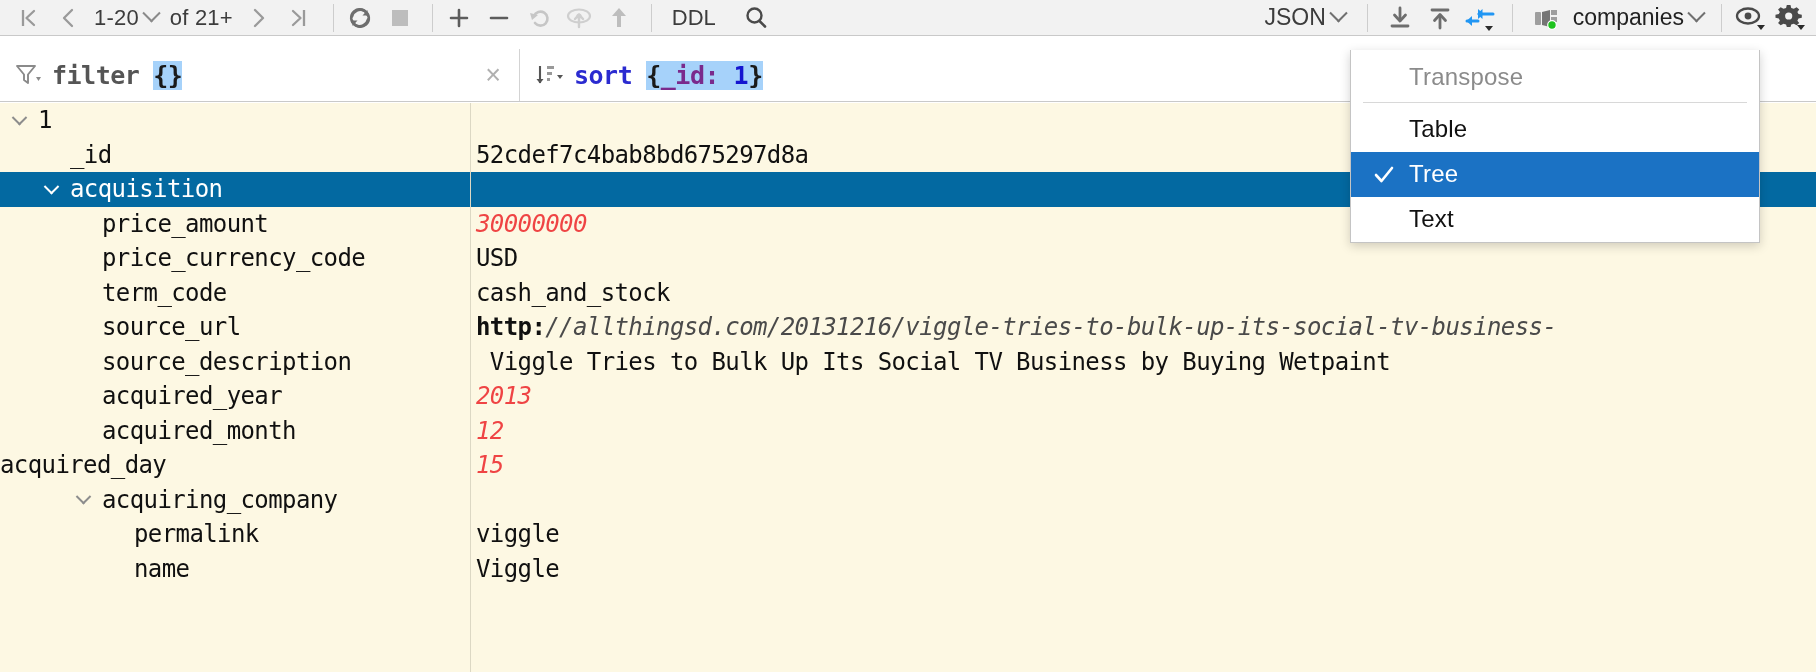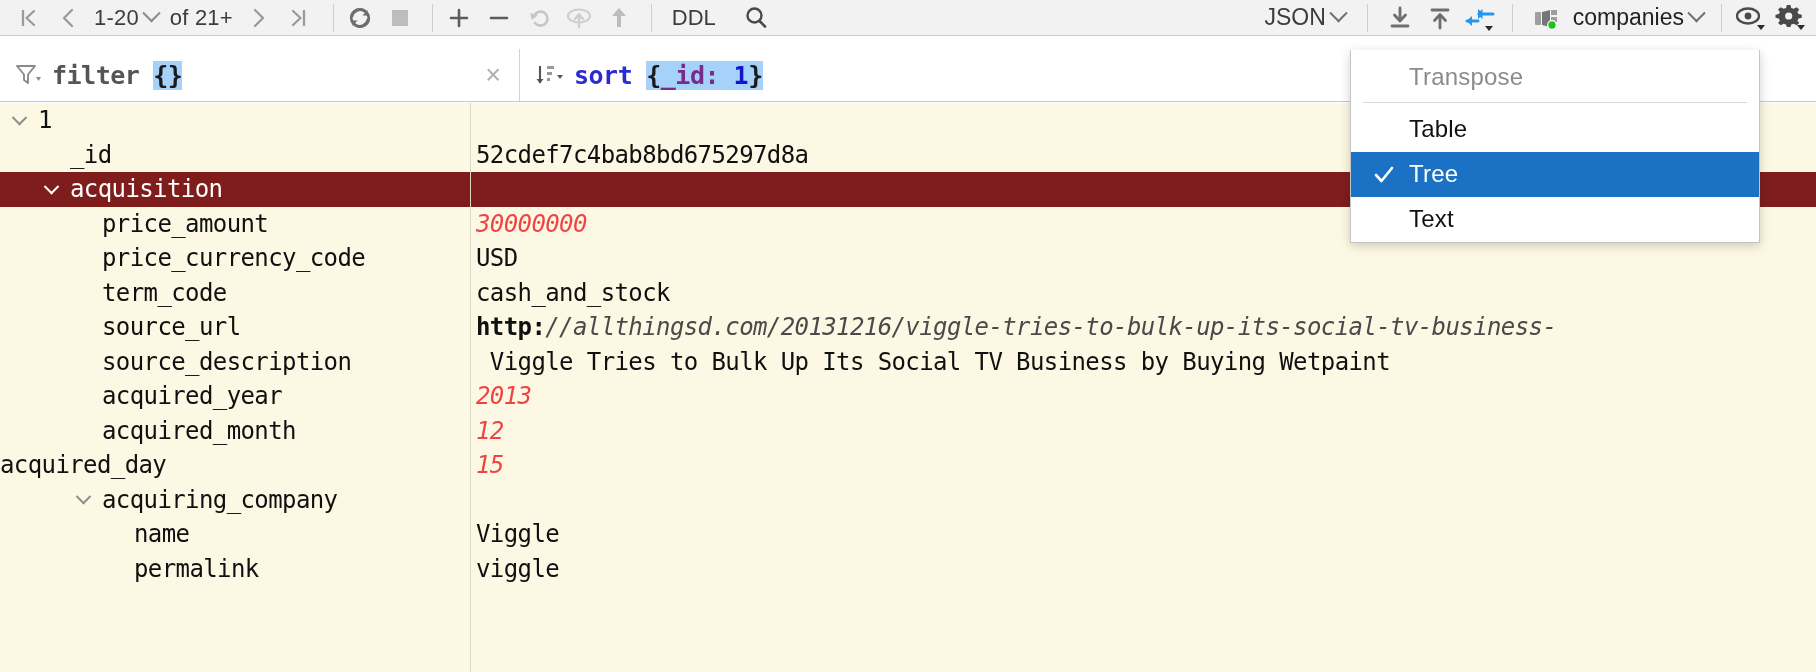--- a/index.html
+++ b/index.html
@@ -100,21 +100,21 @@
     position: absolute; left: 470px; top: 0;
     width: 1px; height: 569px;
     background: #dcd8c4;
     z-index: 3;
   }
   .row {
     position: relative;
     height: 34.5px;
     display: flex; align-items: center;
   }
-  .row.sel { background: #7f1d1d; }
+  .row.sel { background: #0369a1; }
   .row .keycell {
     width: 470px; height: 100%;
     display: flex; align-items: center;
     position: relative;
     flex: 0 0 470px;
   }
   .row .valcell {
     flex: 1 1 auto; height: 100%;
     display: flex; align-items: center;
     padding-left: 6px;
@@ -483,32 +483,32 @@
         <div class="keycell">
           <span class="twisty" style="left: 74px;">
             <i></i>
           </span>
           <span class="ktext" style="margin-left: 102px;">acquiring_company</span>
         </div>
         <div class="valcell"></div>
       </div>
       <div class="row">
         <div class="keycell">
+          <span class="ktext" style="margin-left: 134px;">permalink</span>
+        </div>
+        <div class="valcell">
+          <span class="vtext">viggle</span>
+        </div>
+      </div>
+      <div class="row">
+        <div class="keycell">
           <span class="ktext" style="margin-left: 134px;">name</span>
         </div>
         <div class="valcell">
           <span class="vtext">Viggle</span>
-        </div>
-      </div>
-      <div class="row">
-        <div class="keycell">
-          <span class="ktext" style="margin-left: 134px;">permalink</span>
-        </div>
-        <div class="valcell">
-          <span class="vtext">viggle</span>
         </div>
       </div>
     </div>
 </div>
 
 <div class="menu">
   <div class="menu-head">Transpose</div>
   <div class="menu-div"></div>
   <div class="menu-item">
     <span>Table</span>

